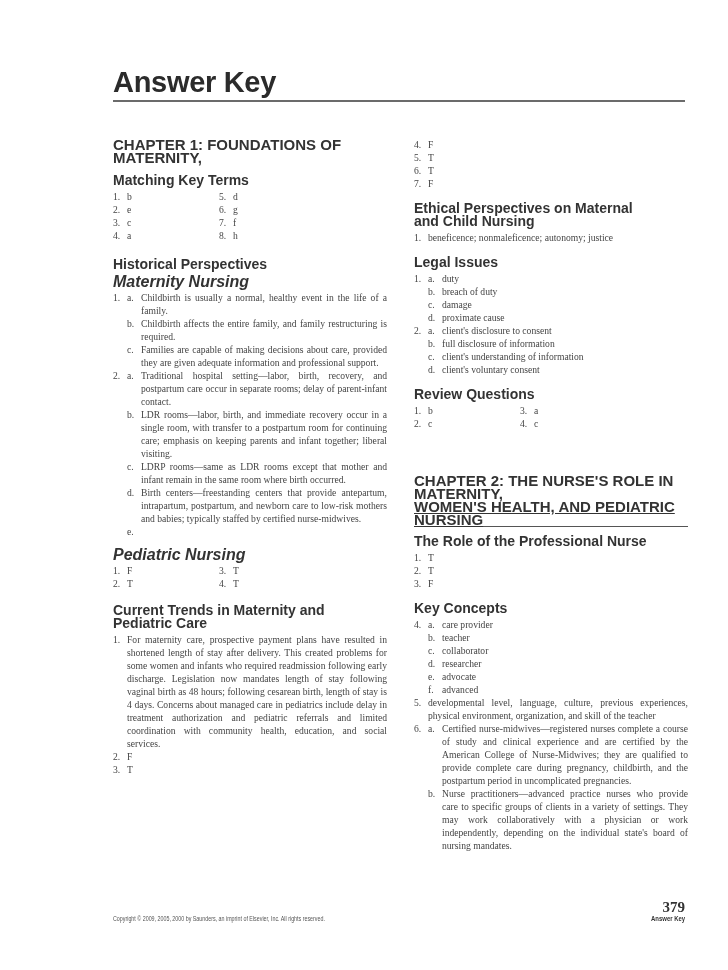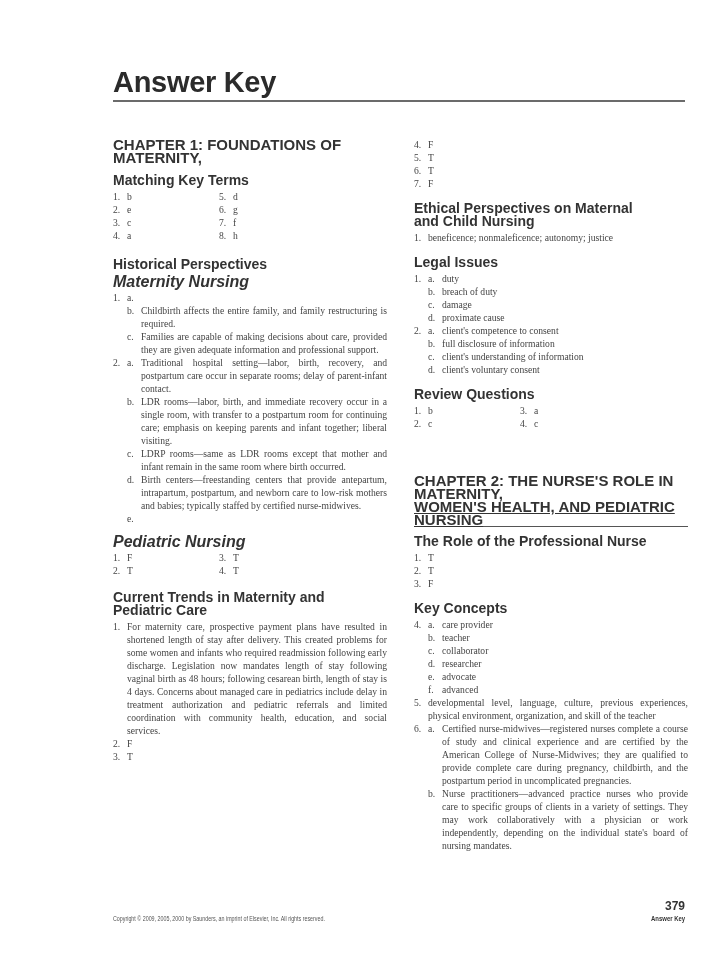--- a/index.html
+++ b/index.html
@@ -14,21 +14,21 @@
   .chapter.full .ul { display:block;text-decoration:underline; }
   .h2 { font-family:"Liberation Sans", sans-serif; font-weight:bold; font-size:14px; line-height:13px; color:#333; margin:10px 0 3px 0; }
   .h3 { font-family:"Liberation Sans", sans-serif; font-weight:bold; font-style:italic; font-size:16px; line-height:13px; color:#333; margin:4px 0 3px 0; }
   .grid2 { display:grid; grid-template-columns: 106px 1fr; }
   .item { display:flex; }
   .num { width:14px; flex:none; }
   .sub { width:14px; flex:none; }
   .txt { flex:1; text-align:justify; }
   .subrow { display:flex; padding-left:14px; }
   .footer-copy { position:absolute; left:113px; top:915px; font-family:"Liberation Sans", sans-serif; font-size:6.5px; color:#555; transform:scaleX(0.82); transform-origin:left; }
-  .page-num { position:absolute; right:43px; top:899px; font-family:Liberation Sans, sans-serif; font-weight:bold; font-size:12px; color:#333; }
+  .page-num { position:absolute; right:43px; top:899px; font-family:Liberation Serif, serif; font-weight:bold; font-size:15px; color:#333; }
   .footer-label { position:absolute; right:43px; top:915px; font-family:"Liberation Sans", sans-serif; font-weight:bold; font-size:7px; color:#333; transform:scaleX(0.85); transform-origin:right; }
 </style>
 </head>
 <body>
 
 <h1 class="page-title">Answer Key</h1>
 <div class="title-rule"></div>
 
 <div class="col col-left">
   <div class="chapter">
@@ -74,20 +74,21 @@
         </div>
     </div>
   </div>
 
   <div class="h2" style="margin-top:16px">Historical Perspectives</div>
   <div class="h3">Maternity Nursing</div>
 
   <div class="item">
     <span class="num">1.</span>
     <span class="sub">a.</span>
+    <span class="txt">Childbirth is usually a normal, healthy event in the life of a family.</span>
   </div>
   <div class="subrow">
       <span class="sub">b.</span>
       <span class="txt">Childbirth affects the entire family, and family restructuring is required.</span>
     </div>
   <div class="subrow">
       <span class="sub">c.</span>
       <span class="txt">Families are capable of making decisions about care, provided they are given adequate information and professional support.</span>
     </div>
 
@@ -189,21 +190,21 @@
       <span class="sub">c.</span>
       <span class="txt">damage</span>
     </div>
   <div class="subrow">
       <span class="sub">d.</span>
       <span class="txt">proximate cause</span>
     </div>
   <div class="item">
       <span class="num">2.</span>
       <span class="sub">a.</span>
-      <span class="txt">client's competence to consent</span>
+      <span class="txt">client's disclosure to consent</span>
     </div>
   <div class="subrow">
       <span class="sub">b.</span>
       <span class="txt">full disclosure of information</span>
     </div>
   <div class="subrow">
       <span class="sub">c.</span>
       <span class="txt">client's understanding of information</span>
     </div>
   <div class="subrow">

